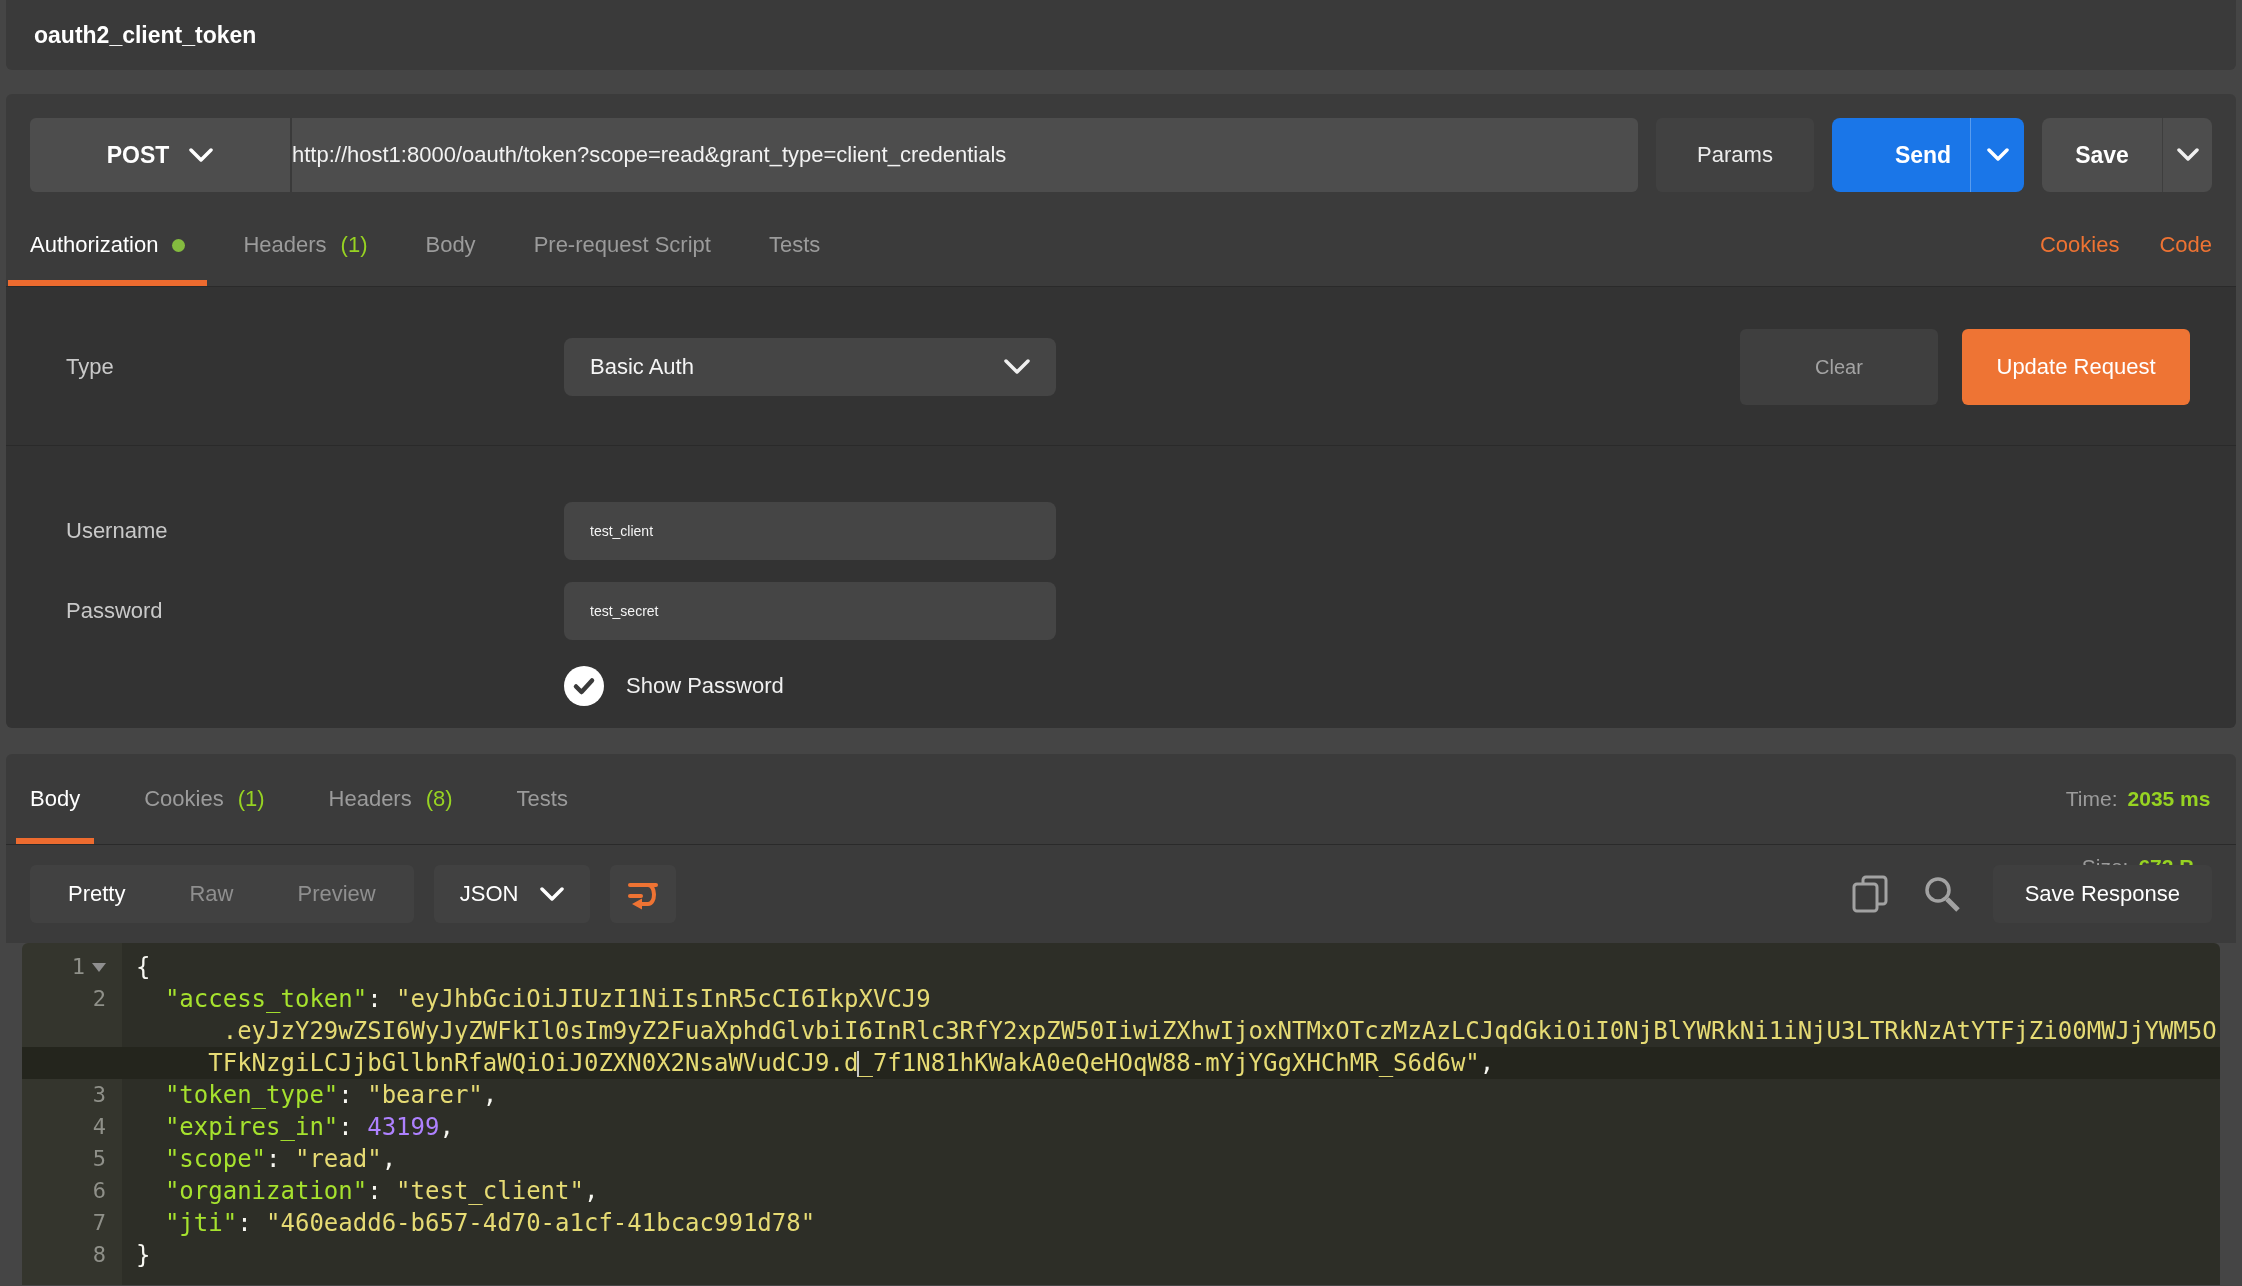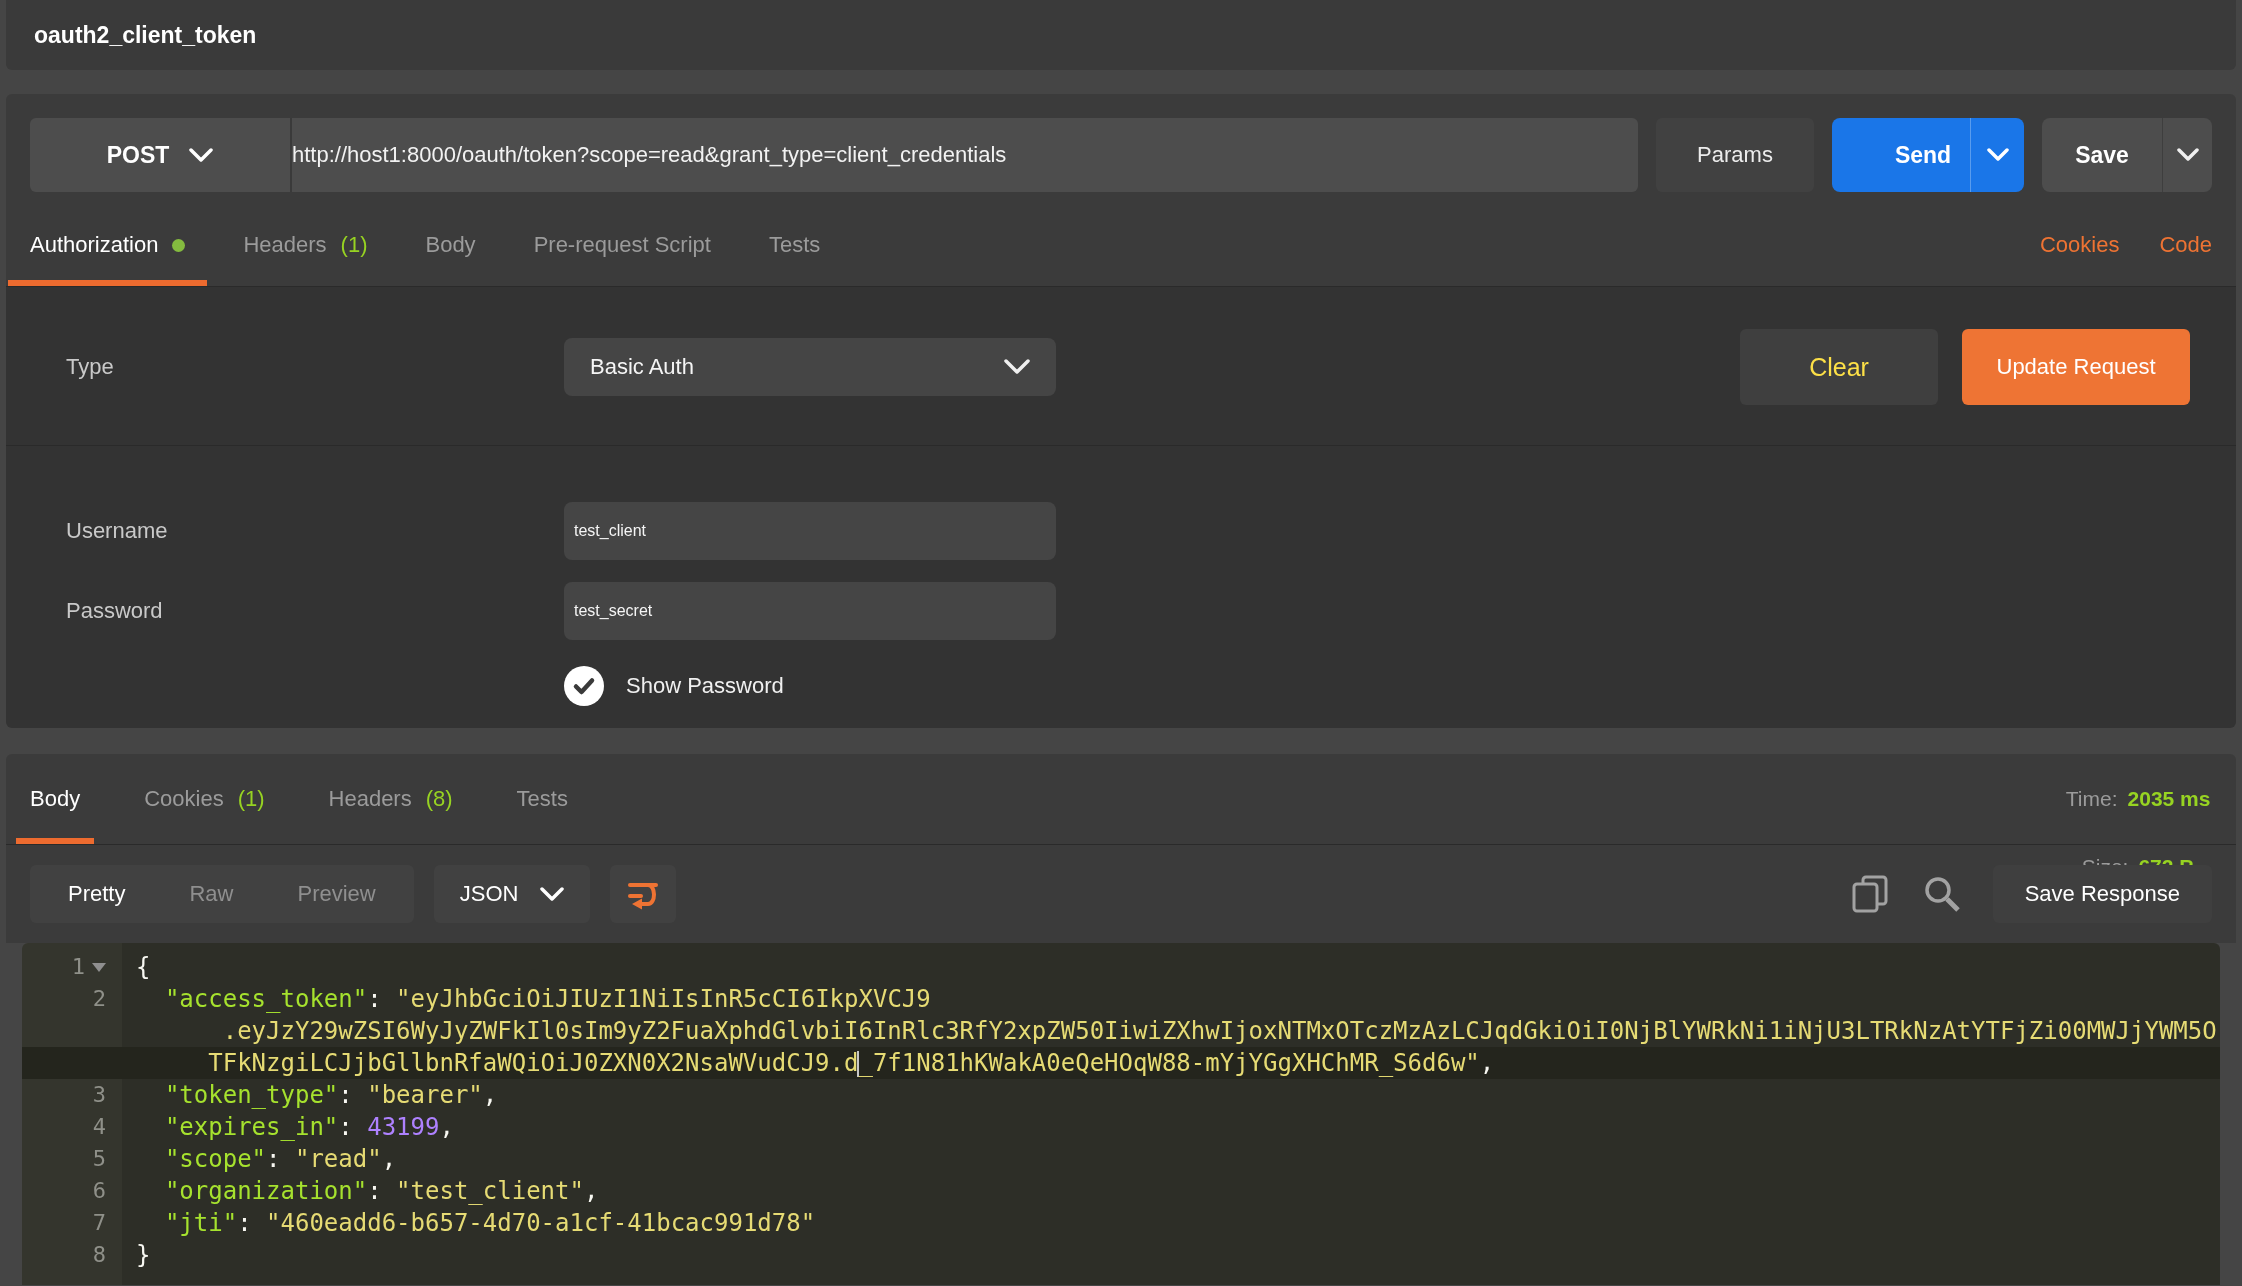--- a/index.html
+++ b/index.html
@@ -48,28 +48,28 @@
   .tabs-right { margin-left:auto; display:flex; gap:40px; align-items:center; }
   .link-orange { color:#ee7333; font-size:22px; cursor:pointer; }
 
   
   .type-row { display:flex; align-items:center; padding:42px 46px 40px 60px; }
   .form-label { width:498px; flex:none; color:#c9c9c9; font-size:22px; }
   .select { width:492px; height:58px; background:#454545; border-radius:8px; display:flex; align-items:center;
             padding:0 26px; color:#f5f5f5; font-size:22px; cursor:pointer; }
   .select .chev { margin-left:auto; color:#f0f0f0; }
   .type-actions { margin-left:auto; display:flex; gap:24px; }
-  .btn-clear { width:198px; height:76px; background:#3f3f3f; border-radius:6px; color:#fde047; font-size:25px; }
+  .btn-clear { width:198px; height:76px; background:#3f3f3f; border-radius:6px; color:#a3a3a3; font-size:20px; }
   .btn-update { width:228px; height:76px; background:#ee7434; border-radius:6px; color:#ffffff; font-size:22px; }
 
   .cred-area { display:flex; padding:56px 46px 22px 60px; }
   .cred-left { width:1077px; flex:none; }
   .form-row { display:flex; align-items:center; margin-bottom:22px; }
   .input { width:492px; height:58px; background:#454545; border-radius:8px; display:flex; align-items:center;
-           padding:0 10px; color:#f5f5f5; font-size:16px; }
+           padding:0 26px; color:#f5f5f5; font-size:14px; }
   .show-password { margin-left:498px; display:flex; align-items:center; gap:22px; margin-top:26px; cursor:pointer; }
   .check-circle { width:40px; height:40px; flex:none; }
   .check-label { color:#f0f0f0; font-size:22px; }
   .cred-right { flex:1; padding-top:2px; }
   .helper-note { width:480px; color:#bdbdbd; font-size:21px; line-height:1.5; }
   .save-helper { display:flex; align-items:center; gap:26px; margin-top:48px; cursor:pointer; }
 
   
   .response-panel { margin-top:26px; height:531px; border-radius:6px 6px 0 0; }
   .resp-tabs-row { display:flex; align-items:center; padding:0 24px; height:90px; }

